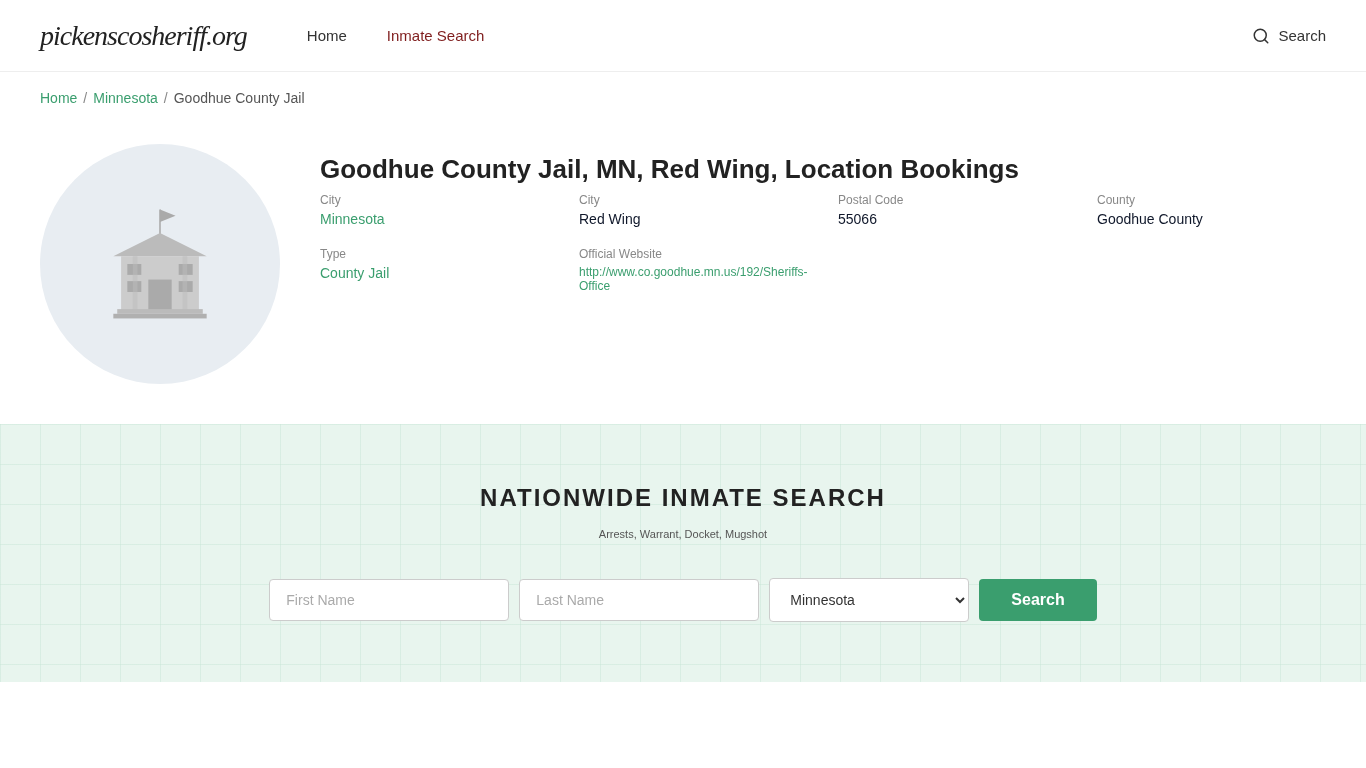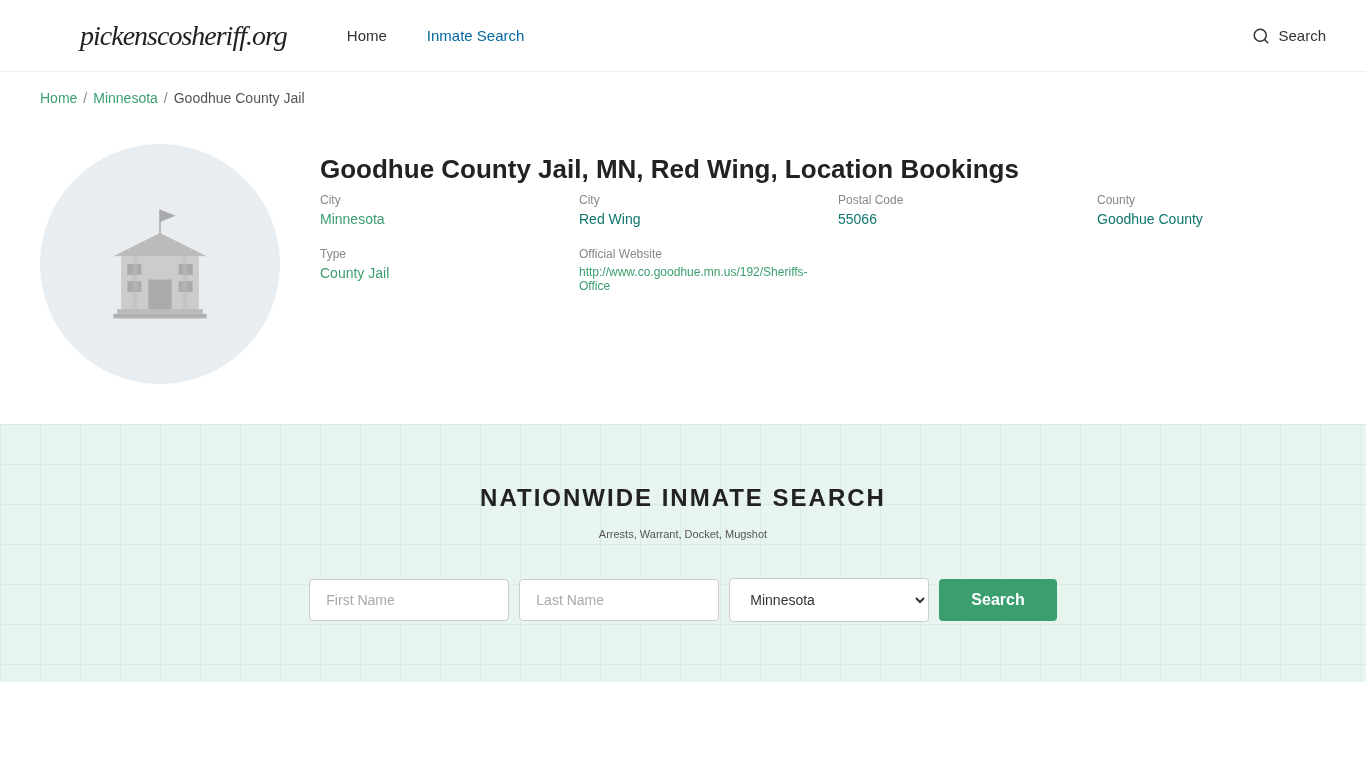--- a/index.html
+++ b/index.html
@@ -28,39 +28,38 @@
     }
 
     .logo {
       font-family: 'Brush Script MT', cursive;
       font-size: 28px;
       color: #222;
       margin-right: 60px;
       font-weight: normal;
       letter-spacing: -1px;
       font-style: italic;
-      margin-left: 40px;
     }
 
     .nav {
       display: flex;
       align-items: center;
       gap: 40px;
       flex: 1;
     }
 
     .nav-item {
       font-size: 15px;
       color: #333;
       text-decoration: none;
       cursor: pointer;
     }
 
     .nav-item.active {
-      color: #0369a1;
+      color: #7f1d1d;
       font-weight: 500;
     }
 
     .header-search {
       display: flex;
       align-items: center;
       gap: 8px;
       cursor: pointer;
       color: #333;
       font-size: 15px;
@@ -152,21 +151,21 @@
     }
 
     .info-label {
       font-size: 12px;
       color: #888;
       font-weight: 400;
     }
 
     .info-value {
       font-size: 14px;
-      color: #0f766e;
+      color: #0f172a;
       font-weight: 400;
     }
 
     .info-value.link {
       color: #3a9e6e;
       cursor: pointer;
       text-decoration: none;
     }
 
     
@@ -201,21 +200,21 @@
       display: flex;
       gap: 10px;
       align-items: center;
     }
 
     .search-input {
       padding: 12px 16px;
       border: 1px solid #ccc;
       border-radius: 4px;
       font-size: 14px;
-      width: 200px;
+      width: 240px;
       color: #333;
       outline: none;
       background: #fff;
     }
 
     .search-input::placeholder {
       color: #aaa;
     }
 
     .search-select {

